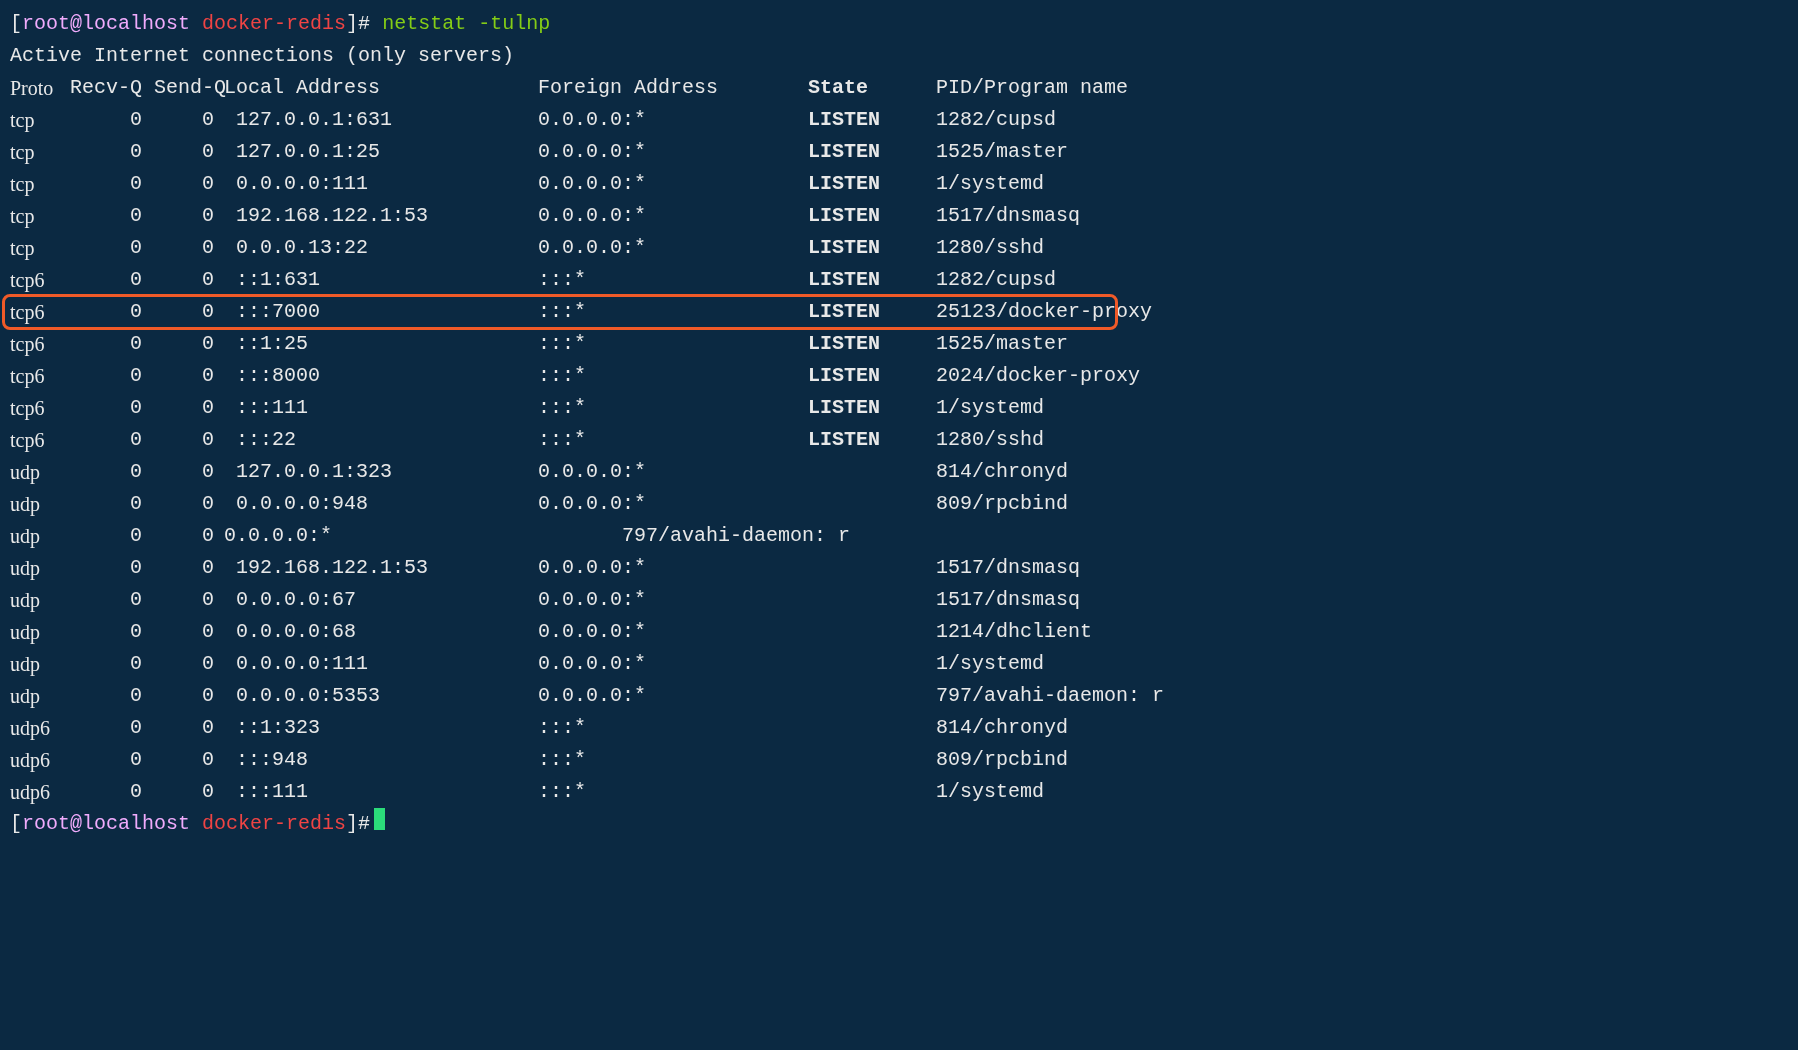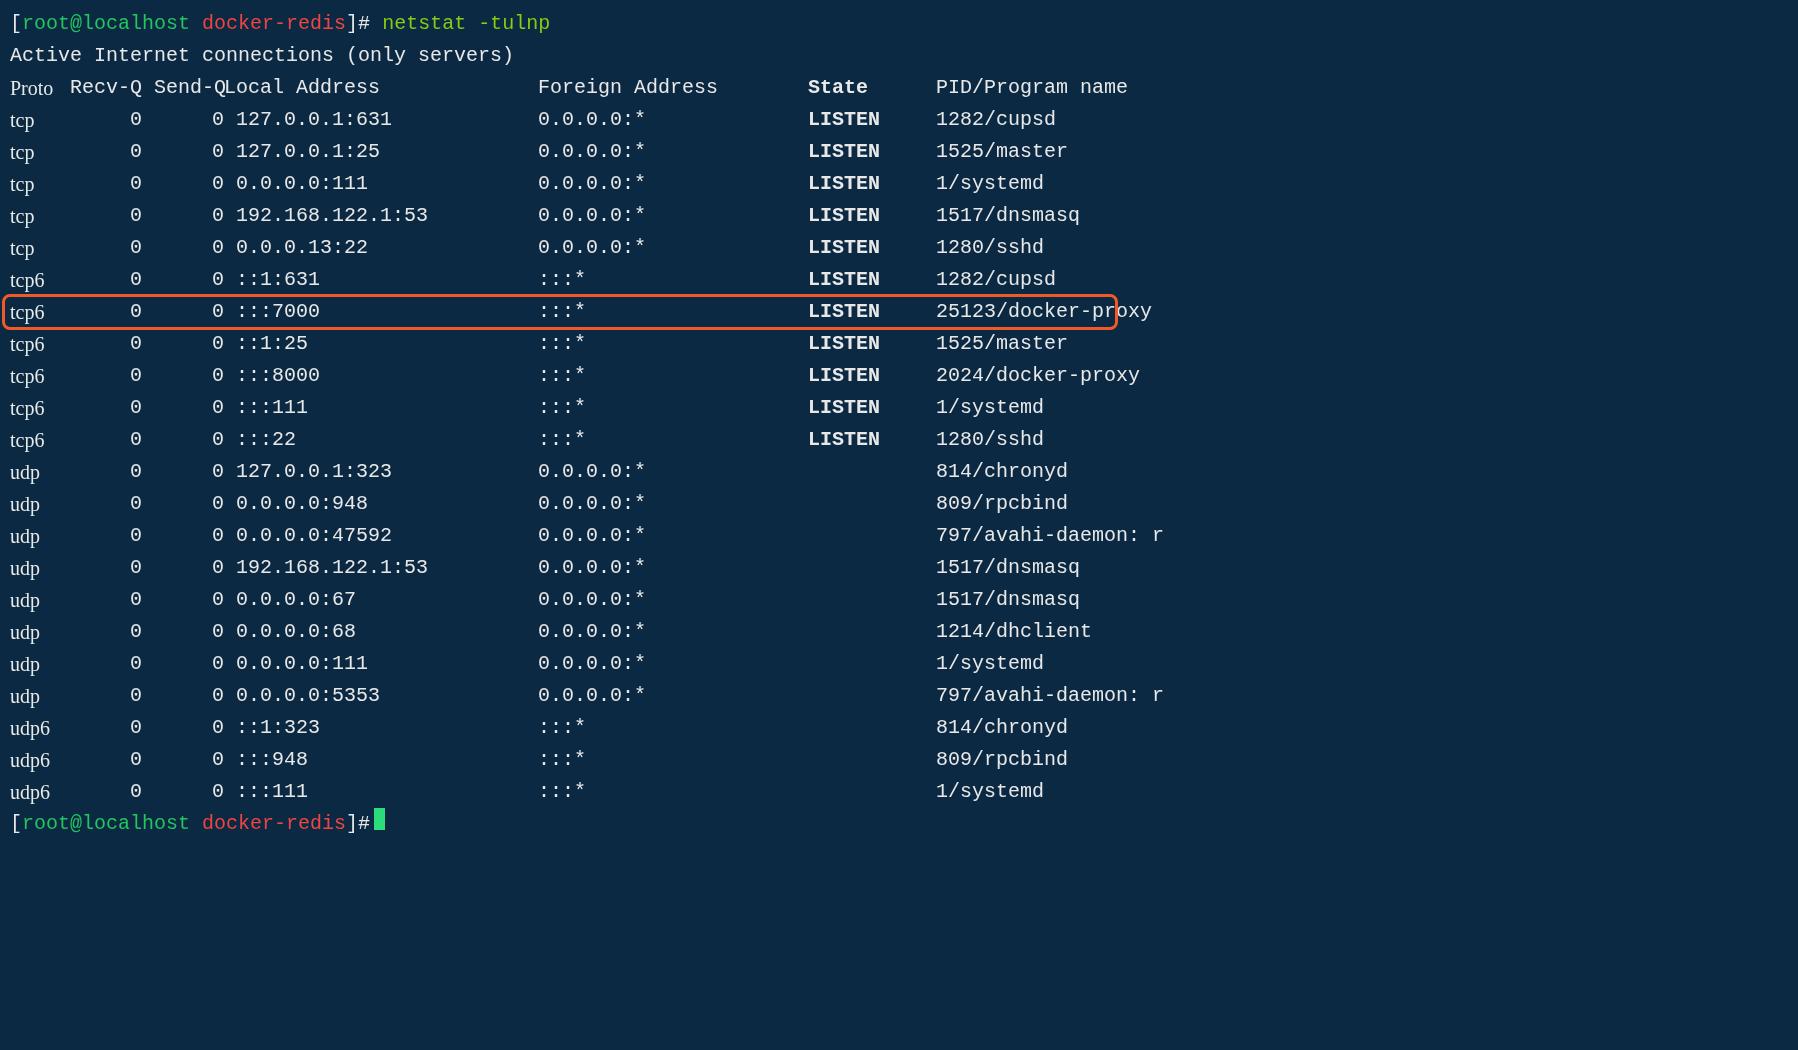--- a/index.html
+++ b/index.html
@@ -11,32 +11,32 @@
     font-size: 20px;
     line-height: 32px;
     width: 1798px;
     height: 1050px;
     overflow: hidden;
   }
   .term {
     padding: 8px 10px 12px 10px;
   }
   .prompt-line .bracket { color: #e8e8e8; }
-  .prompt-line .userhost { color: #22c55e; }
+  .prompt-line .userhost { color: #f0abfc; }
   .prompt-line .cwd { color: #ef4444; }
   .prompt-line .hash { color: #e8e8e8; }
   .prompt-line .cmd { color: #84cc16; }
   .row {
     display: flex;
     white-space: pre;
     position: relative;
   }
   .c-proto   { width: 60px;  flex: none; font-family: Liberation Serif, serif; }
   .c-recvq   { width: 84px;  flex: none; text-align: right; padding-right: 12px; box-sizing: border-box;}
-  .c-sendq   { width: 70px;  flex: none; text-align: right; box-sizing: border-box;}
+  .c-sendq   { width: 70px;  flex: none; text-align: right; padding-right: 10px; box-sizing: border-box;}
   .c-local   { width: 314px; flex: none; }
   .c-foreign { width: 270px; flex: none; }
   .c-state   { width: 128px; flex: none; font-weight: bold; }
   .c-pid     { flex: 1 1 auto; }
   .hdr .c-proto,
   .hdr .c-recvq,
   .hdr .c-sendq,
   .hdr .c-local,
   .hdr .c-foreign,
   .hdr .c-state,
@@ -97,21 +97,21 @@
       <div class="row"><span class="c-proto">tcp</span><span class="c-recvq">0</span><span class="c-sendq">0</span><span class="c-local"> 192.168.122.1:53</span><span class="c-foreign">0.0.0.0:*</span><span class="c-state">LISTEN</span><span class="c-pid">1517/dnsmasq</span></div>
       <div class="row"><span class="c-proto">tcp</span><span class="c-recvq">0</span><span class="c-sendq">0</span><span class="c-local"> 0.0.0.13:22</span><span class="c-foreign">0.0.0.0:*</span><span class="c-state">LISTEN</span><span class="c-pid">1280/sshd</span></div>
       <div class="row"><span class="c-proto">tcp6</span><span class="c-recvq">0</span><span class="c-sendq">0</span><span class="c-local"> ::1:631</span><span class="c-foreign">:::*</span><span class="c-state">LISTEN</span><span class="c-pid">1282/cupsd</span></div>
       <div class="row highlight"><span class="c-proto">tcp6</span><span class="c-recvq">0</span><span class="c-sendq">0</span><span class="c-local"> :::7000</span><span class="c-foreign">:::*</span><span class="c-state">LISTEN</span><span class="c-pid">25123/docker-proxy</span></div>
       <div class="row"><span class="c-proto">tcp6</span><span class="c-recvq">0</span><span class="c-sendq">0</span><span class="c-local"> ::1:25</span><span class="c-foreign">:::*</span><span class="c-state">LISTEN</span><span class="c-pid">1525/master</span></div>
       <div class="row"><span class="c-proto">tcp6</span><span class="c-recvq">0</span><span class="c-sendq">0</span><span class="c-local"> :::8000</span><span class="c-foreign">:::*</span><span class="c-state">LISTEN</span><span class="c-pid">2024/docker-proxy</span></div>
       <div class="row"><span class="c-proto">tcp6</span><span class="c-recvq">0</span><span class="c-sendq">0</span><span class="c-local"> :::111</span><span class="c-foreign">:::*</span><span class="c-state">LISTEN</span><span class="c-pid">1/systemd</span></div>
       <div class="row"><span class="c-proto">tcp6</span><span class="c-recvq">0</span><span class="c-sendq">0</span><span class="c-local"> :::22</span><span class="c-foreign">:::*</span><span class="c-state">LISTEN</span><span class="c-pid">1280/sshd</span></div>
       <div class="row"><span class="c-proto">udp</span><span class="c-recvq">0</span><span class="c-sendq">0</span><span class="c-local"> 127.0.0.1:323</span><span class="c-foreign">0.0.0.0:*</span><span class="c-state"></span><span class="c-pid">814/chronyd</span></div>
       <div class="row"><span class="c-proto">udp</span><span class="c-recvq">0</span><span class="c-sendq">0</span><span class="c-local"> 0.0.0.0:948</span><span class="c-foreign">0.0.0.0:*</span><span class="c-state"></span><span class="c-pid">809/rpcbind</span></div>
-      <div class="row"><span class="c-proto">udp</span><span class="c-recvq">0</span><span class="c-sendq">0</span><span class="c-local"> 0.0.0.0:47592</span><span class="c-foreign">0.0.0.0:*</span><span class="c-state"></span><span class="c-pid">797/avahi-daemon: r</span></div>
+      <div class="row"><span class="c-proto">udp</span><span class="c-recvq">0</span><span class="c-sendq">0</span><span class="c-foreign">0.0.0.0:*</span><span class="c-state"></span><span class="c-pid">797/avahi-daemon: r</span></div>
       <div class="row"><span class="c-proto">udp</span><span class="c-recvq">0</span><span class="c-sendq">0</span><span class="c-local"> 192.168.122.1:53</span><span class="c-foreign">0.0.0.0:*</span><span class="c-state"></span><span class="c-pid">1517/dnsmasq</span></div>
       <div class="row"><span class="c-proto">udp</span><span class="c-recvq">0</span><span class="c-sendq">0</span><span class="c-local"> 0.0.0.0:67</span><span class="c-foreign">0.0.0.0:*</span><span class="c-state"></span><span class="c-pid">1517/dnsmasq</span></div>
       <div class="row"><span class="c-proto">udp</span><span class="c-recvq">0</span><span class="c-sendq">0</span><span class="c-local"> 0.0.0.0:68</span><span class="c-foreign">0.0.0.0:*</span><span class="c-state"></span><span class="c-pid">1214/dhclient</span></div>
       <div class="row"><span class="c-proto">udp</span><span class="c-recvq">0</span><span class="c-sendq">0</span><span class="c-local"> 0.0.0.0:111</span><span class="c-foreign">0.0.0.0:*</span><span class="c-state"></span><span class="c-pid">1/systemd</span></div>
       <div class="row"><span class="c-proto">udp</span><span class="c-recvq">0</span><span class="c-sendq">0</span><span class="c-local"> 0.0.0.0:5353</span><span class="c-foreign">0.0.0.0:*</span><span class="c-state"></span><span class="c-pid">797/avahi-daemon: r</span></div>
       <div class="row"><span class="c-proto">udp6</span><span class="c-recvq">0</span><span class="c-sendq">0</span><span class="c-local"> ::1:323</span><span class="c-foreign">:::*</span><span class="c-state"></span><span class="c-pid">814/chronyd</span></div>
       <div class="row"><span class="c-proto">udp6</span><span class="c-recvq">0</span><span class="c-sendq">0</span><span class="c-local"> :::948</span><span class="c-foreign">:::*</span><span class="c-state"></span><span class="c-pid">809/rpcbind</span></div>
       <div class="row"><span class="c-proto">udp6</span><span class="c-recvq">0</span><span class="c-sendq">0</span><span class="c-local"> :::111</span><span class="c-foreign">:::*</span><span class="c-state"></span><span class="c-pid">1/systemd</span></div>
     </div>
 

